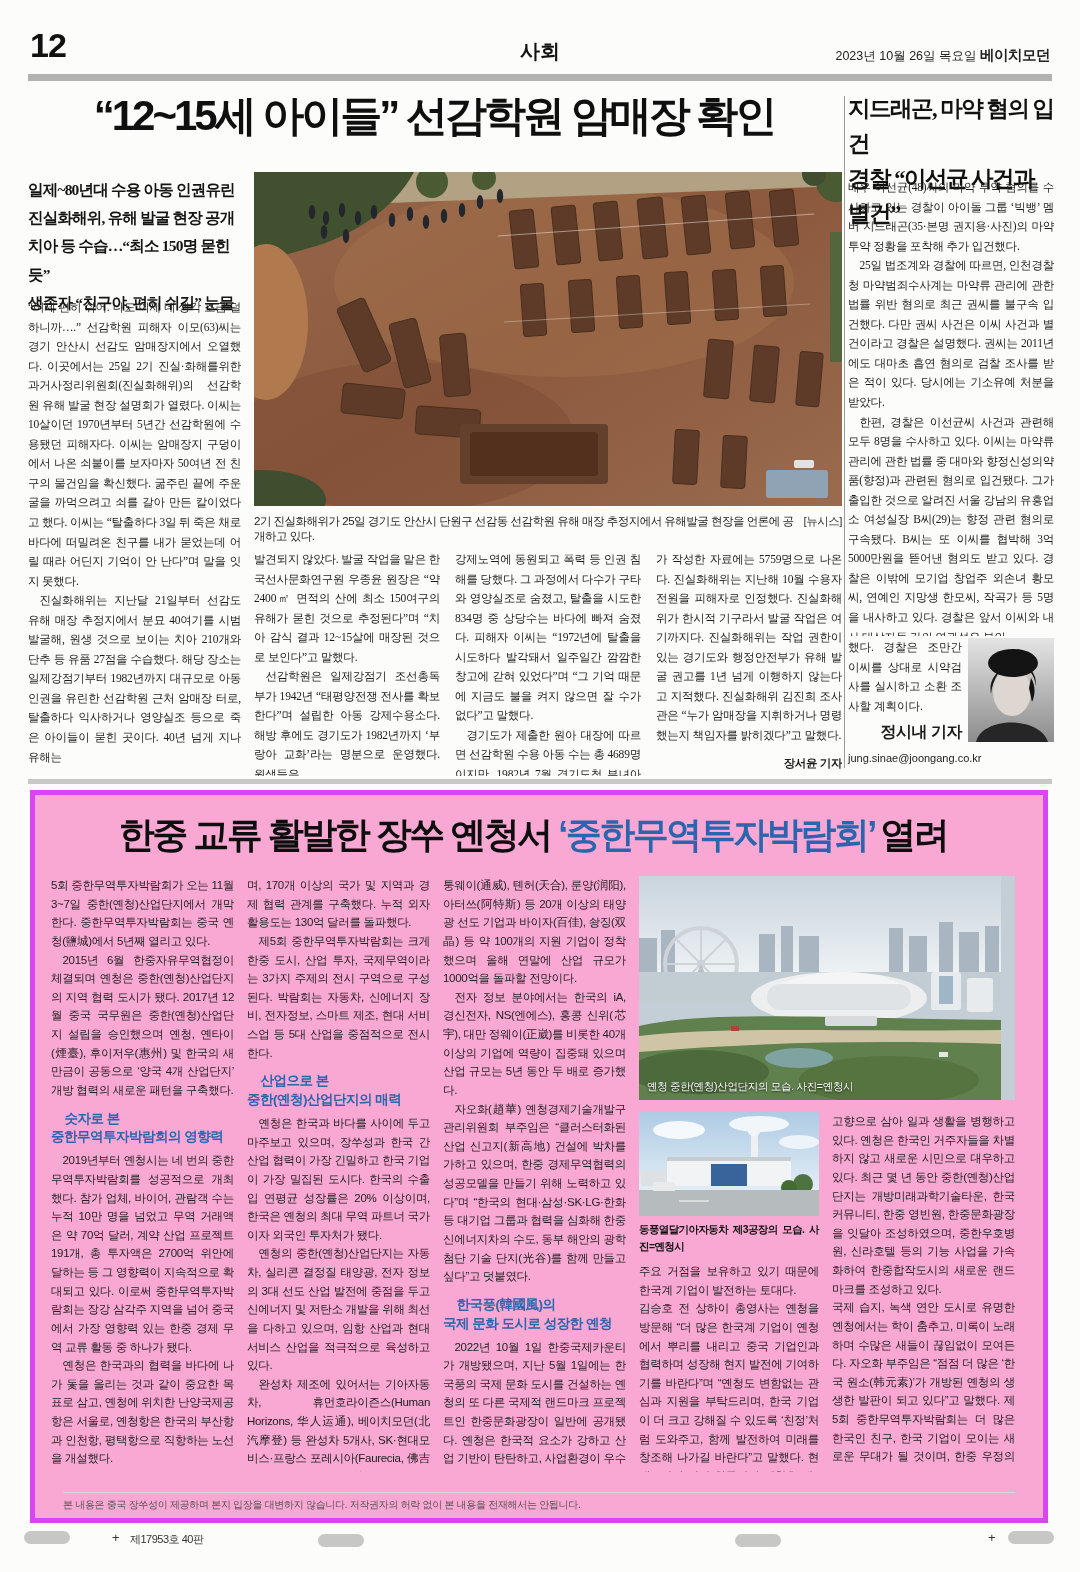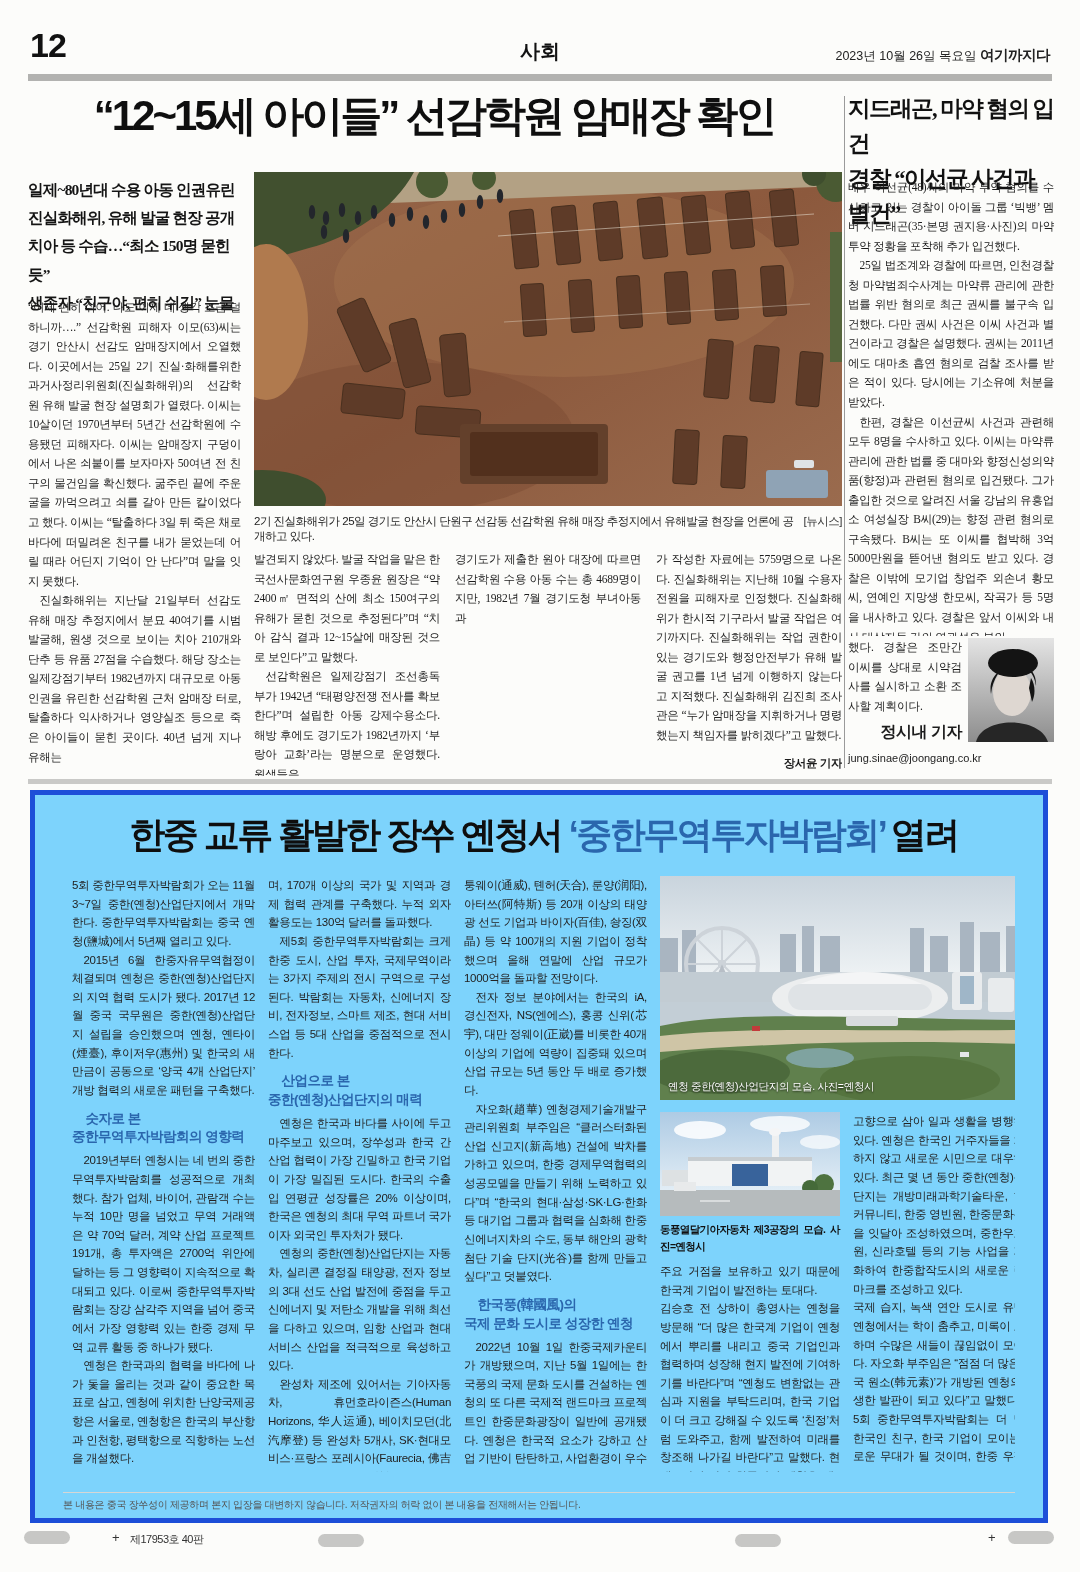--- a/index.html
+++ b/index.html
@@ -52,21 +52,21 @@
   .gd-text { width:114px; font-size:11.5px; line-height:1.7; text-align:justify; }
   .gd-photo { width:86px; height:104px; overflow:hidden; background:#9a9a9a; }
   .side-byline { text-align:right; font-family:"Liberation Sans",sans-serif; font-weight:700;
              font-size:16px; margin-top:2px; letter-spacing:-0.5px; }
   .side-email { position:absolute; left:848px; top:752px; width:206px;
              font-family:"Liberation Sans",sans-serif; font-size:11px; color:#222; }
   
   .sep-bar { position:absolute; left:28px; right:28px; top:779px; height:5px; background:#c9c9c7; }
   
   .adbox { position:absolute; left:30px; top:790px; width:1018px; height:733px;
-             border:5px solid #1d4ed8; background:#7dd3fc; padding:14px 28px 0 37px;
+             border:5px solid #d946ef; background:#f9a8d4; padding:14px 28px 0 16px;
              font-family:"Liberation Sans",sans-serif; }
   .ad-headline { text-align:center; font-weight:800; font-size:36px; letter-spacing:-2.5px;
              color:#0e0e0e; white-space:nowrap; margin-top:2px; }
   .ad-headline .blue { color:#2a66ad; }
   .ad-cols { display:flex; gap:13px; margin-top:16px; height:596px; overflow:hidden;justify-content:space-between; }
   .ad-col { width:183px; flex:none; font-size:11.5px; line-height:1.62; text-align:justify;
              overflow:hidden; letter-spacing:-0.3px; color:#222; }
   .ad-h { color:#2a66ad; font-weight:700; font-size:13.5px; line-height:1.4;
              margin:10px 0 4px 0; white-space:pre-line; letter-spacing:-0.5px; text-align:left; text-indent:0; }
   .ad-right { flex:1; min-width:0; }
@@ -93,21 +93,21 @@
 </style>
 </head>
 <body>
 
 <div id="page">
 
   <div class="hdr-num">12</div>
   <div class="hdr-section">사회</div>
   <div class="hdr-date">
     <span>2023년 10월 26일 목요일</span>
-    <b>여기까지다</b>
+    <b>베이치모던</b>
   </div>
   <div class="hdr-rule"></div>
 
   <h1 class="main-headline">“12~15세 아이들” 선감학원 암매장 확인</h1>
   <div class="vrule"></div>
   <div class="deck">일제~80년대 수용 아동 인권유린
 진실화해위, 유해 발굴 현장 공개
 치아 등 수습…“최소 150명 묻힌듯”
 생존자 “친구야, 편히 쉬길” 눈물</div>
 
@@ -188,20 +188,21 @@
 
   <div class="mcol mcol1">
     <p>“이제 편히 쉬어. 나도 이제 네 생각 조금 덜하니까….” 선감학원 피해자 이모(63)씨는 경기 안산시 선감도 암매장지에서 오열했다. 이곳에서는 25일 2기 진실·화해를위한과거사정리위원회(진실화해위)의 선감학원 유해 발굴 현장 설명회가 열렸다. 이씨는 10살이던 1970년부터 5년간 선감학원에 수용됐던 피해자다. 이씨는 암매장지 구덩이에서 나온 쇠붙이를 보자마자 50여년 전 친구의 물건임을 확신했다. 굶주린 끝에 주운 굴을 까먹으려고 쇠를 갈아 만든 칼이었다고 했다. 이씨는 “탈출하다 3일 뒤 죽은 채로 바다에 떠밀려온 친구를 내가 묻었는데 어릴 때라 어딘지 기억이 안 난다”며 말을 잇지 못했다.</p>
     <p>진실화해위는 지난달 21일부터 선감도 유해 매장 추정지에서 분묘 40여기를 시범 발굴해, 원생 것으로 보이는 치아 210개와 단추 등 유품 27점을 수습했다. 해당 장소는 일제강점기부터 1982년까지 대규모로 아동 인권을 유린한 선감학원 근처 암매장 터로, 탈출하다 익사하거나 영양실조 등으로 죽은 아이들이 묻힌 곳이다. 40년 넘게 지나 유해는</p>
   </div>
   <div class="mcol mcol2">
     <p>발견되지 않았다. 발굴 작업을 맡은 한국선사문화연구원 우종윤 원장은 “약 2400㎡ 면적의 산에 최소 150여구의 유해가 묻힌 것으로 추정된다”며 “치아 감식 결과 12~15살에 매장된 것으로 보인다”고 말했다.</p>
     <p>선감학원은 일제강점기 조선총독부가 1942년 “태평양전쟁 전사를 확보한다”며 설립한 아동 강제수용소다. 해방 후에도 경기도가 1982년까지 ‘부랑아 교화’라는 명분으로 운영했다. 원생들은</p>
   </div>
   <div class="mcol mcol3">
+    <p>강제노역에 동원되고 폭력 등 인권 침해를 당했다. 그 과정에서 다수가 구타와 영양실조로 숨졌고, 탈출을 시도한 834명 중 상당수는 바다에 빠져 숨졌다. 피해자 이씨는 “1972년에 탈출을 시도하다 발각돼서 일주일간 깜깜한 창고에 갇혀 있었다”며 “그 기억 때문에 지금도 불을 켜지 않으면 잘 수가 없다”고 말했다.</p>
     <p>경기도가 제출한 원아 대장에 따르면 선감학원 수용 아동 수는 총 4689명이지만, 1982년 7월 경기도청 부녀아동과</p>
   </div>
   <div class="mcol mcol4">
     <div class="mcol4-text">
       <p>가 작성한 자료에는 5759명으로 나온다. 진실화해위는 지난해 10월 수용자 전원을 피해자로 인정했다. 진실화해위가 한시적 기구라서 발굴 작업은 여기까지다. 진실화해위는 작업 권한이 있는 경기도와 행정안전부가 유해 발굴 권고를 1년 넘게 이행하지 않는다고 지적했다. 진실화해위 김진희 조사관은 “누가 암매장을 지휘하거나 명령했는지 책임자를 밝히겠다”고 말했다.</p>
     </div>
     <div class="byline">
       <b>장서윤 기자</b>
       
     </div>

